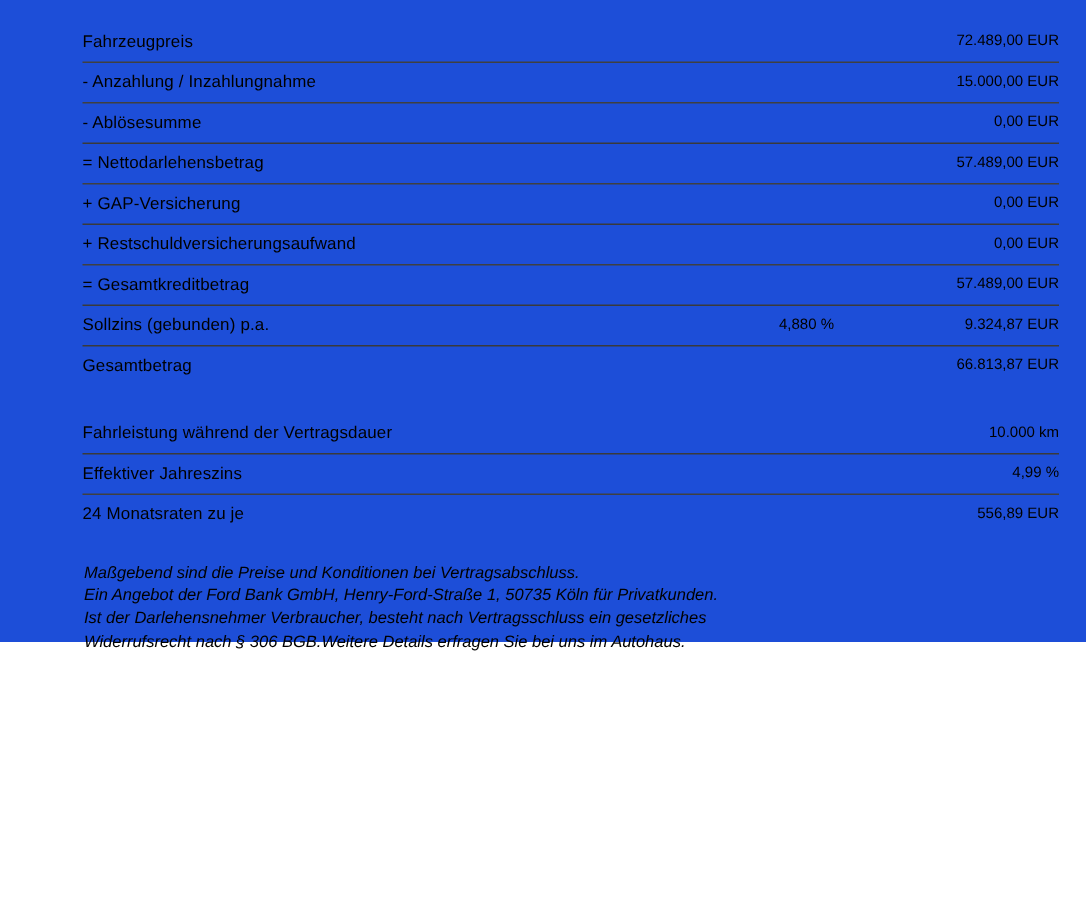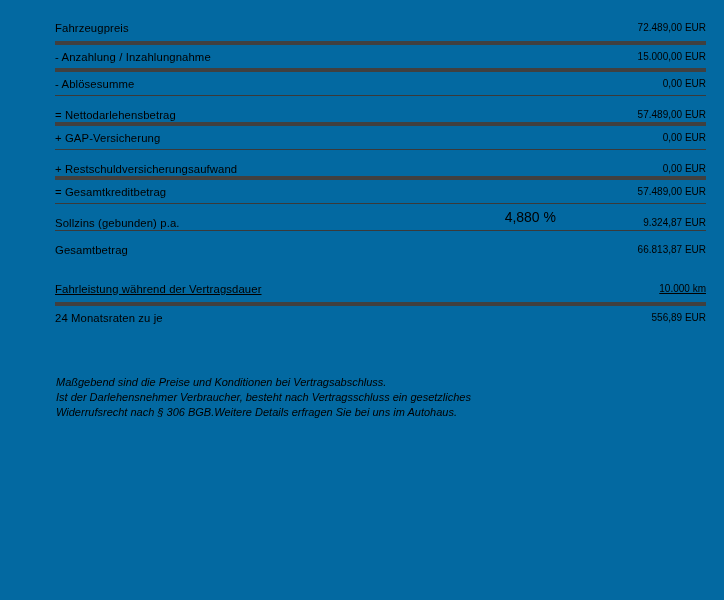--- a/index.html
+++ b/index.html
@@ -11,61 +11,59 @@
   body {
     width: 724px;
     height: 600px;
     font-family: "Liberation Sans", sans-serif;
     color: #000000;
     overflow: hidden;
   }
   .sheet {
     position: relative;
     width: 724px;
-    height: 600px;
-    background: #0369a1;
+    height: 428px;
+    background: #1d4ed8;
   }
   .table {
     position: absolute;
     left: 55px;
     top: 14px;
     width: 651px;
   }
   .row {
     position: relative;
     display: flex;
     align-items: center;
     height: 27px;
     width: 100%;
     box-sizing: border-box;
   }
   .row.sep-strong {
     border-top: 1.4px solid #3a3a3a;
-    align-items: flex-end;
   }
   .row.sep-light {
-    border-top: 4px solid #404040;
+    border-top: 1px solid #404040;
   }
   .row.gap-before {
     margin-top: 18px;
-    text-decoration: underline;
   }
   .label {
     flex: 0 0 auto;
     font-size: 11.3px;
     line-height: 14px;
     letter-spacing: 0.01em;
     white-space: nowrap;
   }
   .mid {
     position: absolute;
     right: 150px;
     top: 50%;
     transform: translateY(-50%);
-    font-size: 14px;
+    font-size: 10px;
     line-height: 14px;
     text-align: right;
     white-space: nowrap;
   }
   .value {
     margin-left: auto;
     font-size: 10px;
     line-height: 14px;
     text-align: right;
     white-space: nowrap;
@@ -124,25 +122,30 @@
         <span class="value">9.324,87 EUR</span>
       </div>
       <div class="row sep-strong">
         <span class="label">Gesamtbetrag</span>
         <span class="value">66.813,87 EUR</span>
       </div>
       <div class="row gap-before">
         <span class="label">Fahrleistung während der Vertragsdauer</span>
         <span class="value">10.000 km</span>
       </div>
+      <div class="row sep-strong">
+        <span class="label">Effektiver Jahreszins</span>
+        <span class="value">4,99 %</span>
+      </div>
       <div class="row sep-light">
         <span class="label">24 Monatsraten zu je</span>
         <span class="value">556,89 EUR</span>
       </div>
     </div>
 
   <div class="footnote" id="footnote">
       <div>Maßgebend sind die Preise und Konditionen bei Vertragsabschluss.</div>
+      <div>Ein Angebot der Ford Bank GmbH, Henry-Ford-Straße 1, 50735 Köln für Privatkunden.</div>
       <div>Ist der Darlehensnehmer Verbraucher, besteht nach Vertragsschluss ein gesetzliches</div>
       <div>Widerrufsrecht nach § 306 BGB.Weitere Details erfragen Sie bei uns im Autohaus.</div>
     </div>
 
 </div>
 
 </body></html>

